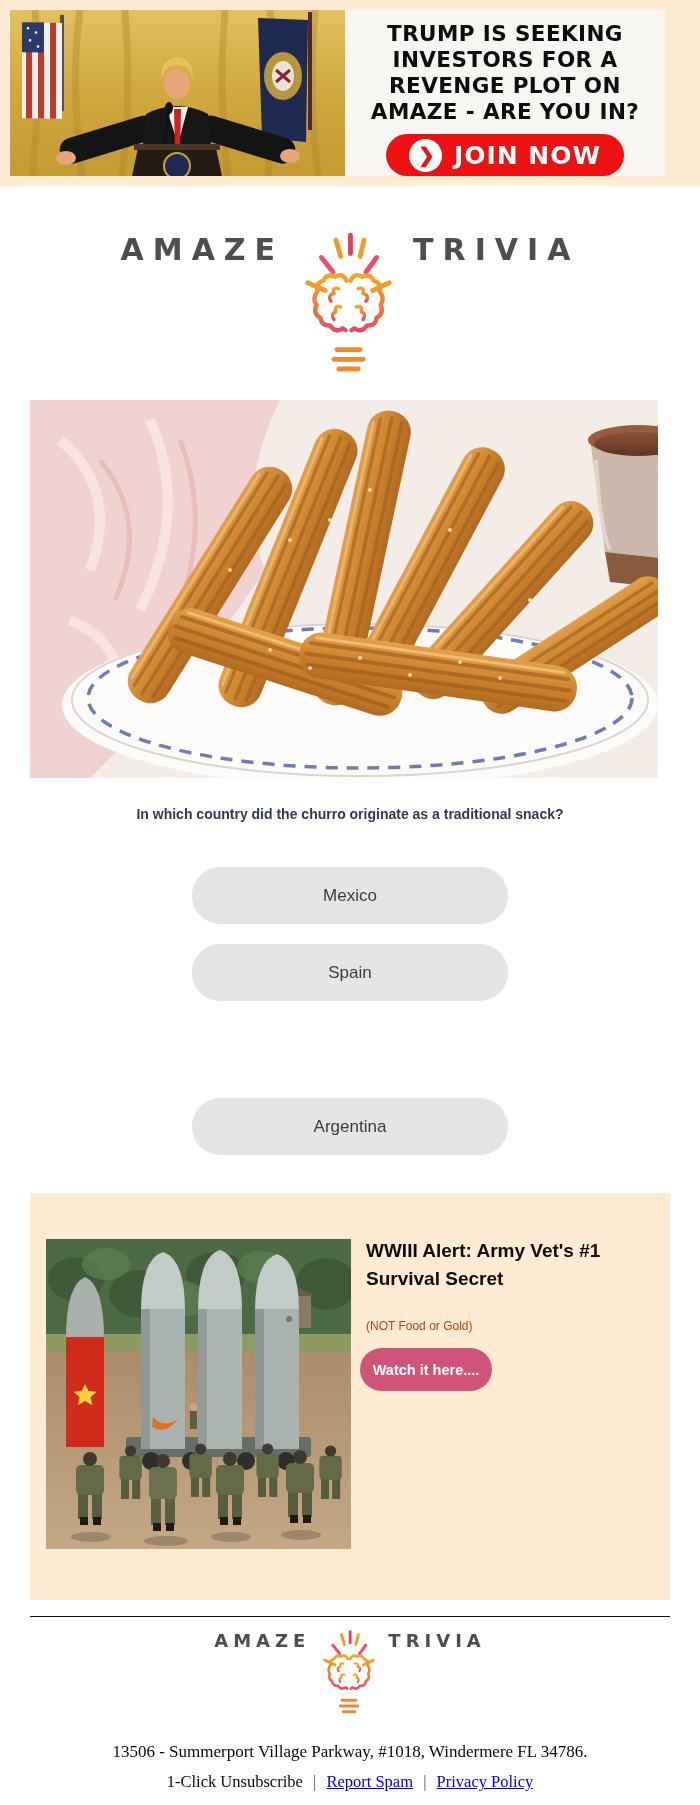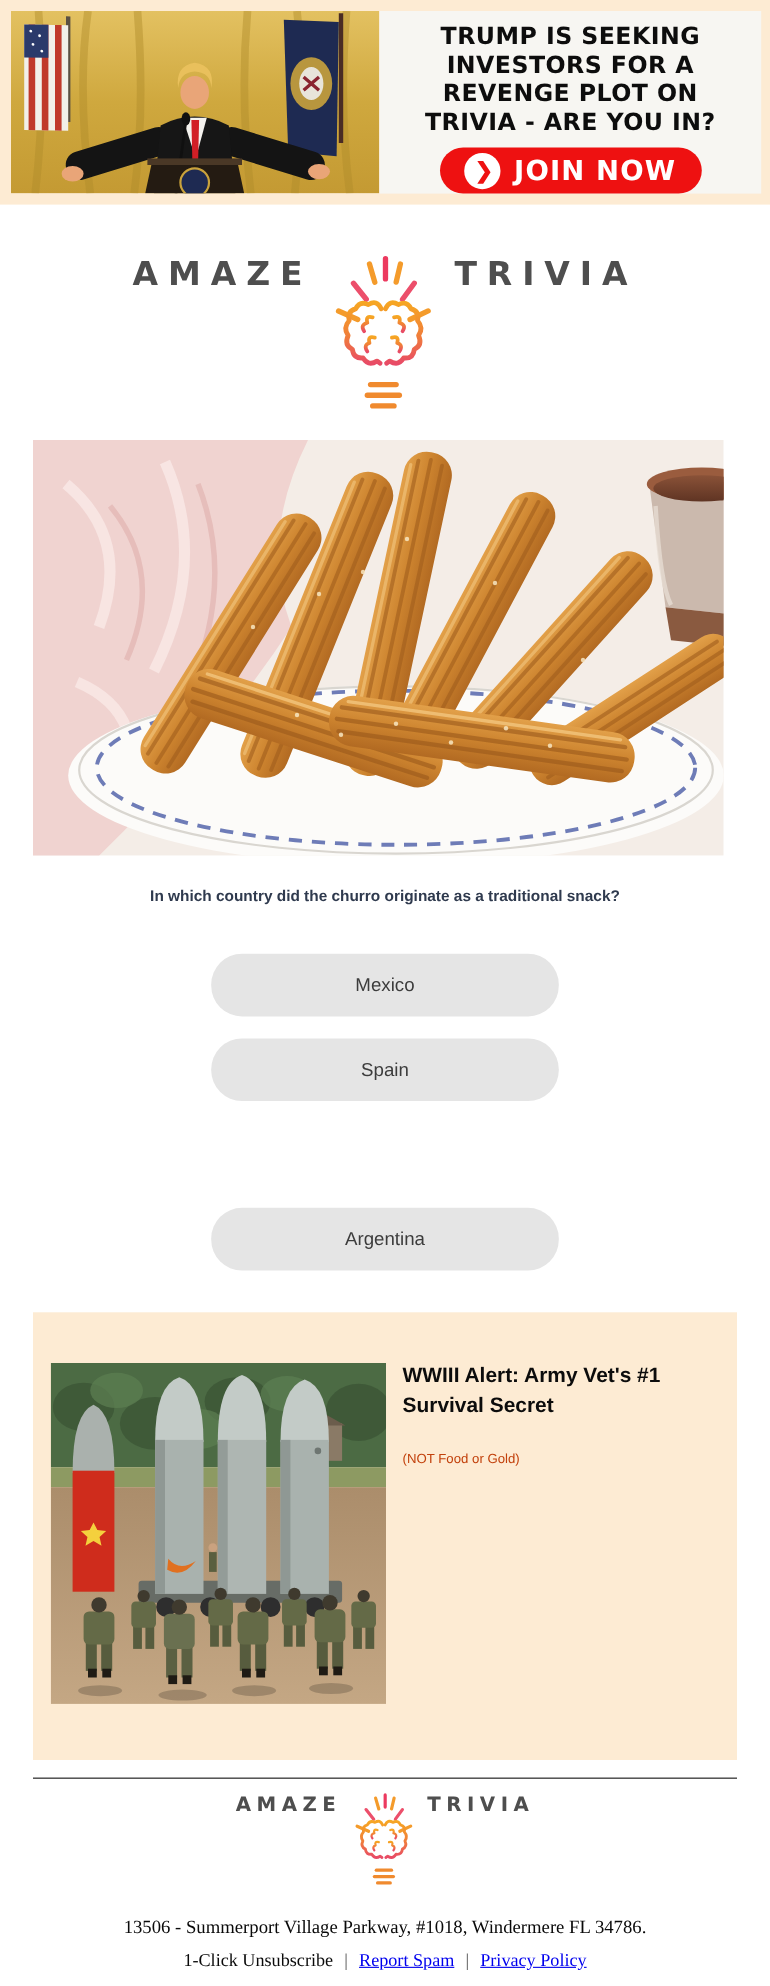--- a/index.html
+++ b/index.html
@@ -2,21 +2,21 @@
 <html><head>
 <meta charset="utf-8">
 <style>
   html,body{margin:0;padding:0;background:#ffffff;}
   .page{position:relative;width:700px;height:1805px;margin:0 auto;background:#fff;
         font-family:"Liberation Sans",sans-serif;overflow:hidden;}
 
   
   .top-ad{position:absolute;left:0;top:0;width:700px;height:186px;background:#FDEBD3;display:block;cursor:pointer;text-decoration:none;}
   .ad-photo{position:absolute;left:10px;top:10px;width:335px;height:166px;overflow:hidden;}
-  .ad-right{position:absolute;left:345px;top:10px;width:347px;height:166px;background:#F7F6F2;
+  .ad-right{position:absolute;left:345px;top:10px;width:320px;height:166px;background:#F7F6F2;
             display:flex;flex-direction:column;align-items:center;justify-content:flex-start;padding-top:11px;box-sizing:border-box;}
   .ad-headline{text-align:center;font-family:"DejaVu Sans",sans-serif;font-weight:800;
                font-size:21.5px;line-height:26px;color:#0d0d0d;letter-spacing:.4px;}
   .join-btn{margin-top:9px;width:238px;height:49px;background:#EE1111;border-radius:26px;
             display:flex;align-items:center;justify-content:center;gap:12px;}
   .join-circle{width:33px;height:33px;border-radius:50%;background:#ffffff;color:#EE1111;
                display:flex;align-items:center;justify-content:center;font-size:20px;font-weight:bold;padding-left:2px;box-sizing:border-box;}
   .join-label{color:#ffffff;font-family:"DejaVu Sans",sans-serif;font-weight:800;font-size:25px;letter-spacing:1px;}
 
   
@@ -117,21 +117,21 @@
           <rect x="124" y="134" width="86" height="6" fill="#4a3826"></rect>
           <circle cx="167" cy="156" r="13" fill="#1e2a52" stroke="#c9a23c" stroke-width="2"></circle>
         </g>
       </svg>
     </div>
     <div class="ad-right">
       <div class="ad-headline">
         <div>TRUMP IS SEEKING</div>
         <div>INVESTORS FOR A</div>
         <div>REVENGE PLOT ON</div>
-        <div>TRIVIA - ARE YOU IN?</div>
+        <div>AMAZE - ARE YOU IN?</div>
       </div>
       <div class="join-btn">
         <span class="join-circle">❯</span>
         <span class="join-label">JOIN NOW</span>
       </div>
     </div>
   </a>
 
   <div class="logo logo-big">
     <span class="logo-word">AMAZE</span>
@@ -396,20 +396,21 @@
                 <rect x="14" y="14" width="10" height="26" fill="#575c3e"></rect>
                 <rect x="-2" y="-14" width="28" height="30" rx="5" fill="#646a47"></rect>
                 <circle cx="12" cy="-20" r="7" fill="#3f3a2e"></circle>
               </g>
           </g>
         </g>
       </svg>
     </div>
     <div class="ad2-headline">WWIII Alert: Army Vet's #1 Survival Secret</div>
     <div class="ad2-sub">(NOT Food or Gold)</div>
+    <div class="watch-btn">Watch it here....</div>
   </div>
 
   <hr class="divider">
 
   <div class="logo logo-small">
     <span class="logo-word">AMAZE</span>
     <span>
       <svg width="58" height="87" viewBox="0 0 100 150" xmlns="http://www.w3.org/2000/svg">
         <defs>
           <linearGradient id="bg2" x1="0" y1="0" x2="0" y2="1">

